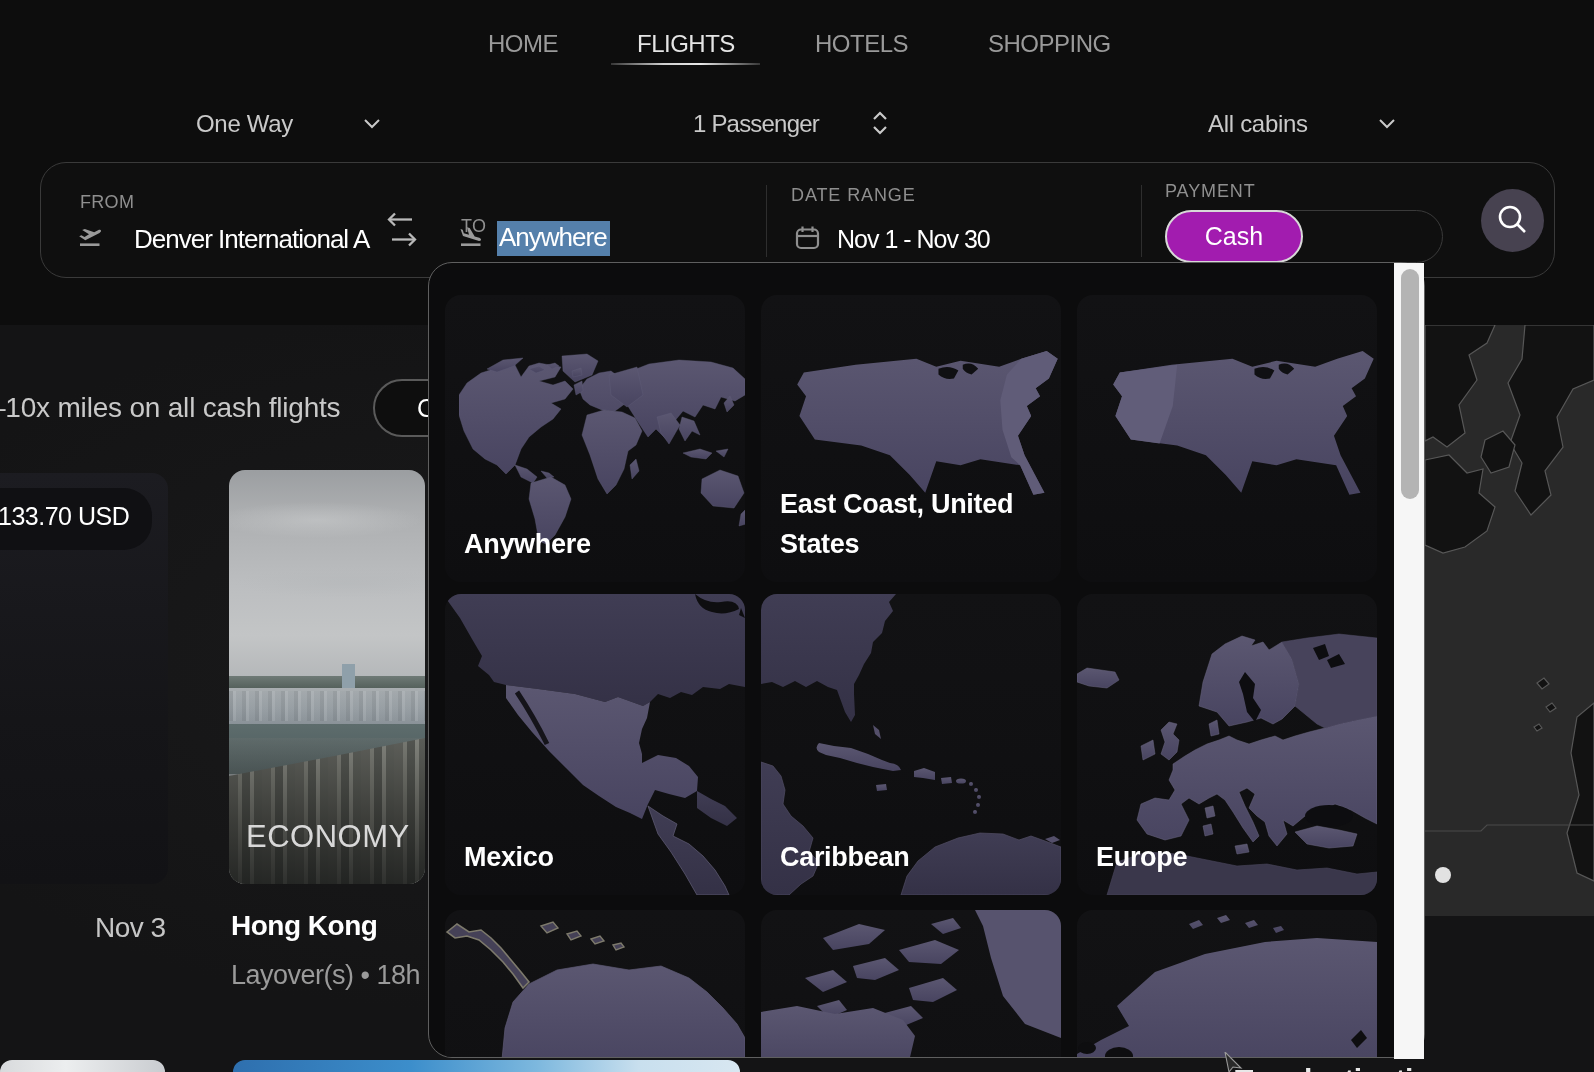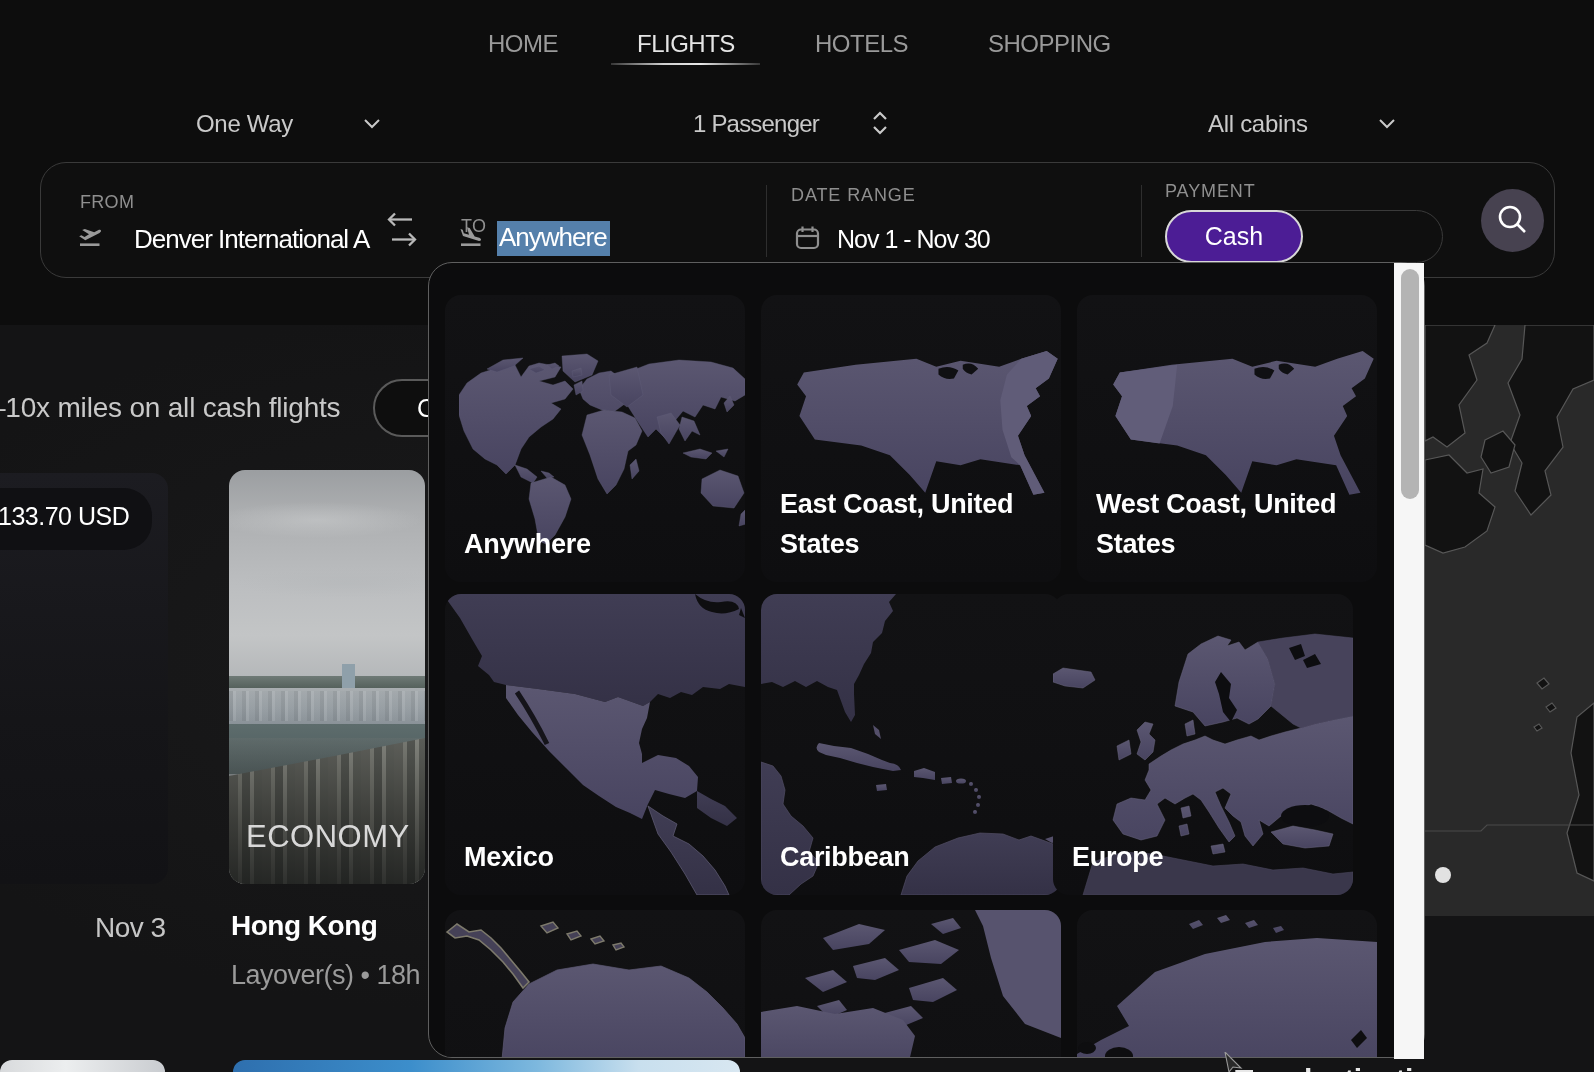--- a/index.html
+++ b/index.html
@@ -21,21 +21,21 @@
   .bar { position:absolute; left:40px; top:162px; width:1515px; height:116px;
     border:1px solid #3a3a3a; border-radius:26px; background:#0f0f0f; }
   .lbl { position:absolute; color:#8f8f8f; font-size:18px; letter-spacing:0.3px; }
   .val { position:absolute; color:#ffffff; font-size:26px; letter-spacing:-1px; }
   .vdiv { position:absolute; width:1px; background:#2e2e2e; }
   .sel { background:#5580ab; padding:1px 3px 4px 2px; }
 
   .toggle { position:absolute; left:1165px; top:210px; width:278px; height:53px;
     border:1px solid #3a3a3a; border-radius:27px; }
   .cash { position:absolute; left:-1px; top:-1px; width:138px; height:53px;
-    border:2px solid #d8d8d8; border-radius:27px; background:#4c1d95;
+    border:2px solid #d8d8d8; border-radius:27px; background:#a21caf;
     color:#fff; font-size:25px; text-align:center; line-height:49px; }
   .miles { position:absolute; left:138px; top:0; width:140px; height:51px;
     color:#808080; font-size:25px; text-align:center; line-height:51px; }
   .searchbtn { position:absolute; left:1481px; top:189px; width:63px; height:63px;
     border-radius:50%; background:#474250; }
 
   
   .content { position:absolute; left:0; top:325px; width:1594px; height:747px; background:radial-gradient(ellipse 900px 500px at 30% 45%, #1a1a1b, #141415 70%); }
   .promo { position:absolute; left:-10px; top:67px; color:#c9c9c9; font-size:28px; letter-spacing:-0.2px; }
   .pillbtn { position:absolute; left:373px; top:54px; width:120px; height:58px; border:2px solid #5a5a5a;
@@ -227,21 +227,20 @@
         <path d="M130 24 Q140 20 148 26 L144 34 Q136 36 130 30 Z M152 20 Q160 16 166 24 L160 30 Q154 28 152 24 Z" fill="#101013"></path>
       </svg>
       <div class="tlabel">East Coast, United States</div>
     </div>
     <div class="tile" style="left:648px; top:32px; height:287px;">
       <svg class="abs" style="left:34px; top:50px;" width="298" height="202" viewBox="0 0 270 205" preserveAspectRatio="none">
         <path d="M8 28 L55 20 L110 14 L128 22 L150 16 L185 22 L205 14 L228 6 L238 14 L230 34 L218 44 L222 52 L210 62 L214 72 L202 92 L208 112 L226 150 L216 152 L204 122 L168 116 L150 122 L128 118 L118 150 L104 132 L86 112 L60 102 L18 96 L4 72 L10 52 L2 40 Z" fill="url(#mg)"></path>
         <path d="M8 28 L60 20 L56 62 L44 100 L18 96 L4 72 L10 52 L2 40 Z" fill="#615d79"></path>
         <path d="M130 24 Q140 20 148 26 L144 34 Q136 36 130 30 Z M152 20 Q160 16 166 24 L160 30 Q154 28 152 24 Z" fill="#101013"></path>
       </svg>
-      <div class="tlabel">West Coast, United States</div>
     </div>
     <div class="tile" style="left:16px; top:331px; height:301px;">
       <svg class="abs" style="left:0px; top:0px;" width="300" height="301" viewBox="0 0 300 301">
         <defs>
             <linearGradient id="mgd" x1="0" y1="0" x2="0" y2="1">
           <stop offset="0" stop-color="#403d54"></stop>
               <stop offset="1" stop-color="#343146"></stop>
         </linearGradient>
           </defs>
         <path d="M0 0 H300 V93 L284 90 L275 95 L258 93 L247 101 L236 98 L225 104 L213 100 L205 108 L198 112 L173 103 L160 108 L130 100 L93 95 L61 91 L49 88 L44 81 L33 72 L37 62 L27 45 L15 24 L0 3 Z" fill="url(#mgd)"></path>
@@ -272,21 +271,21 @@
             <circle cx="214" cy="218" r="2"></circle>
         </g>
         <g fill="url(#mgd)" stroke="#514d64" stroke-width="0.7">
           <path d="M0 168 L12 172 L20 182 L24 196 L22 210 L30 222 L42 232 L52 244 L48 258 L58 268 L52 282 L40 290 L28 301 L0 301 Z"></path>
           <path d="M140 301 L146 282 L157 267 L174 253 L197 244 L219 239 L242 240 L258 246 L270 242 L284 247 L300 253 L300 301 Z"></path>
         </g>
         <path d="M284 245 l9 -3 l6 4 l-8 3 Z" fill="#544f6a"></path>
       </svg>
       <div class="tlabel">Caribbean</div>
     </div>
-    <div class="tile" style="left:624px; top:331px; height:301px;">
+    <div class="tile" style="left:648px; top:331px; height:301px;">
       <svg class="abs" style="left:0px; top:0px;" width="300" height="301" viewBox="0 0 300 301">
         <g fill="url(#mg)" stroke="#6a6680" stroke-width="0.5">
           <path d="M0 80 L10 74 L24 76 L38 78 L42 86 L30 94 L12 92 L0 88 Z"></path>
           <path d="M122 112 L126 88 L135 60 L148 50 L165 42 L178 46 L174 52 L186 48 L192 56 L205 48 L215 65 L222 90 L218 112 L205 125 L196 130 L184 124 L170 128 L152 132 L140 118 Z"></path>
           <path d="M84 136 L92 128 L100 130 L96 140 L102 146 L100 158 L92 166 L84 160 L88 148 Z"></path>
           <path d="M64 152 L76 146 L78 160 L66 166 Z"></path>
           <path d="M132 130 L140 126 L142 140 L134 142 Z"></path>
           <path d="M96 170 L108 162 L118 156 L130 150 L142 146 L152 142 L160 146 L172 150 L184 146 L198 142 L206 146 L218 142 L232 138 L248 134 L262 130 L280 126 L300 122 L300 230 L288 224 L274 216 L258 210 L246 216 L238 228 L228 222 L216 232 L206 226 L210 240 L200 252 L192 242 L188 228 L180 222 L172 214 L178 200 L170 194 L162 198 L168 212 L176 228 L182 242 L176 248 L166 234 L156 218 L148 206 L140 200 L132 204 L122 210 L112 204 L104 210 L112 226 L104 242 L88 246 L70 240 L60 226 L64 210 L78 204 L92 206 L98 196 L92 186 L96 176 Z"></path>
           <path d="M158 252 l12 -2 l2 8 l-12 2 Z"></path>
           <path d="M128 214 l8 -2 l2 10 l-8 2 Z M126 232 l8 -2 l2 10 l-8 2 Z"></path>

